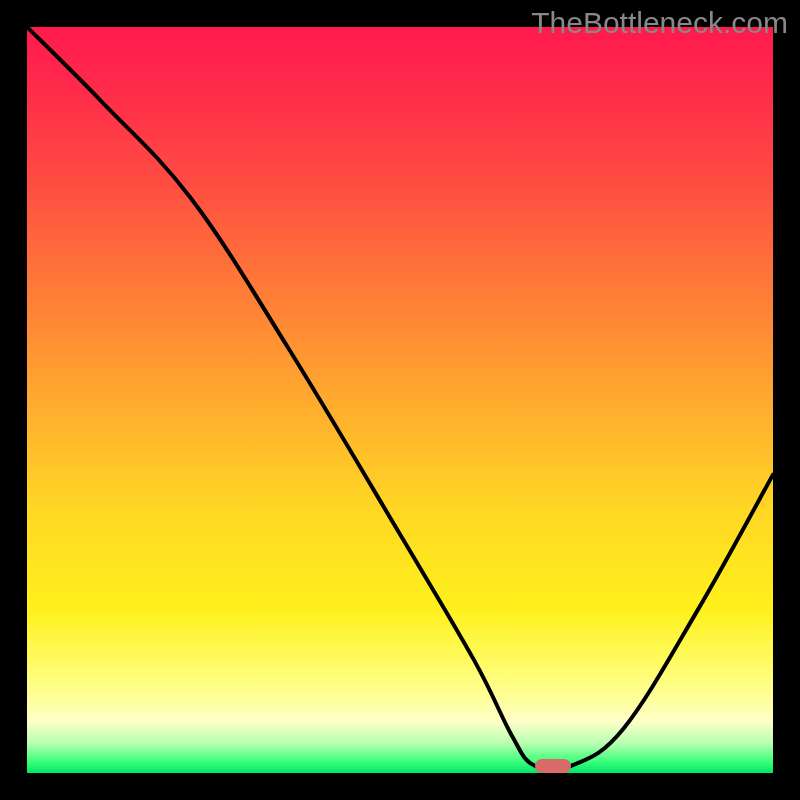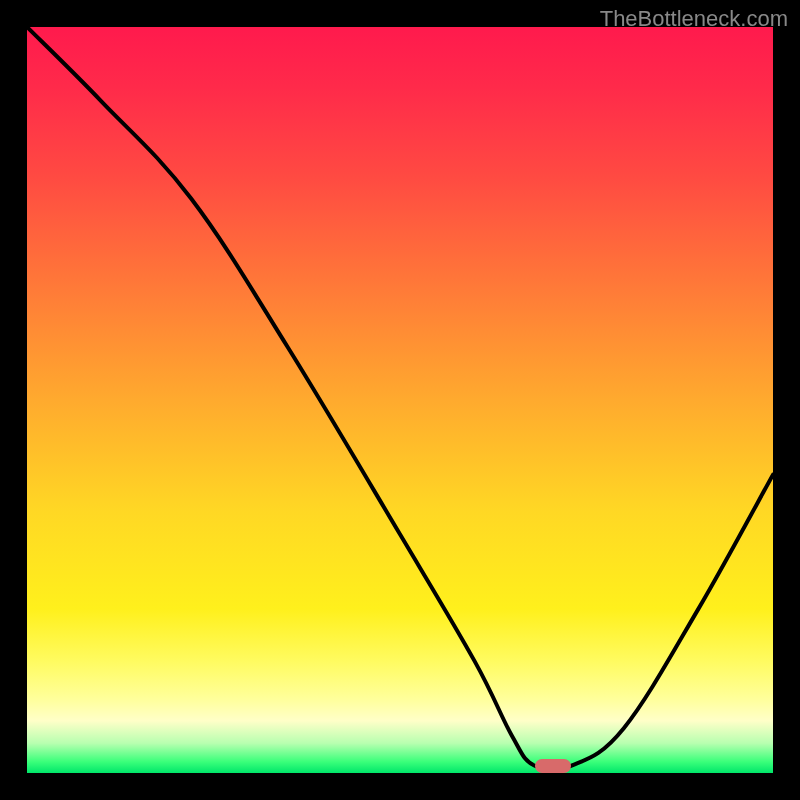--- a/index.html
+++ b/index.html
@@ -9,21 +9,21 @@
     background: #000;
     position: relative;
     overflow: hidden;
     font-family: Arial, sans-serif;
   }
   .watermark {
     position: absolute;
     top: 6px;
     right: 12px;
     color: #888;
-    font-size: 22px;
+    font-size: 30px;
     font-weight: 500;
     z-index: 10;
   }
   .plot-area {
     position: absolute;
     left: 27px;
     top: 27px;
     width: 746px;
     height: 746px;
     background: linear-gradient(to bottom,

